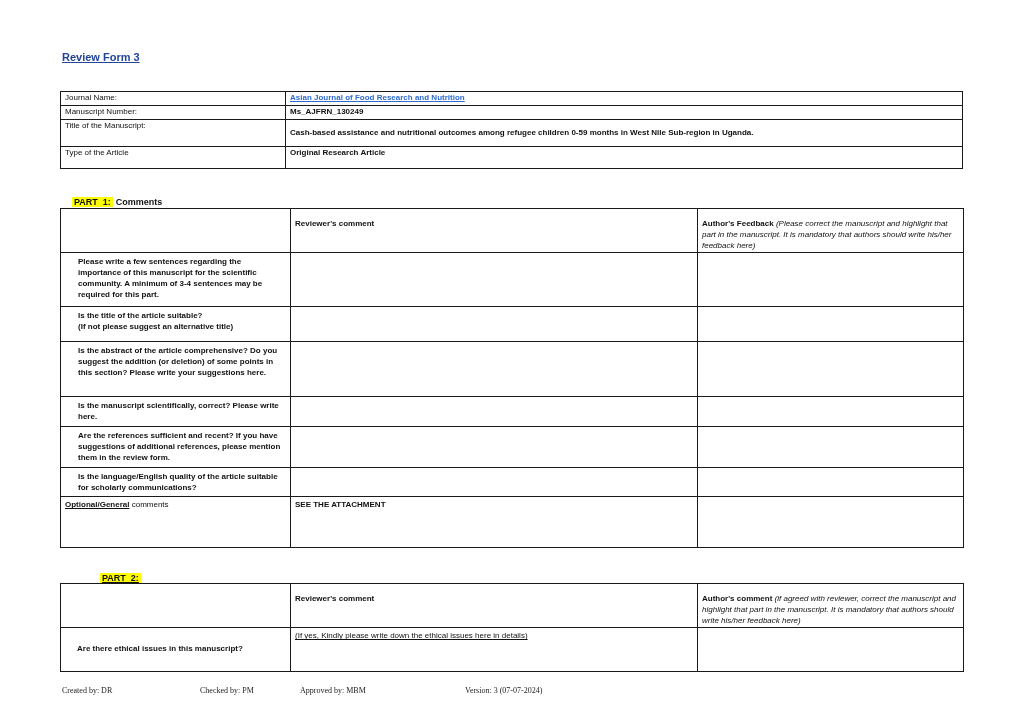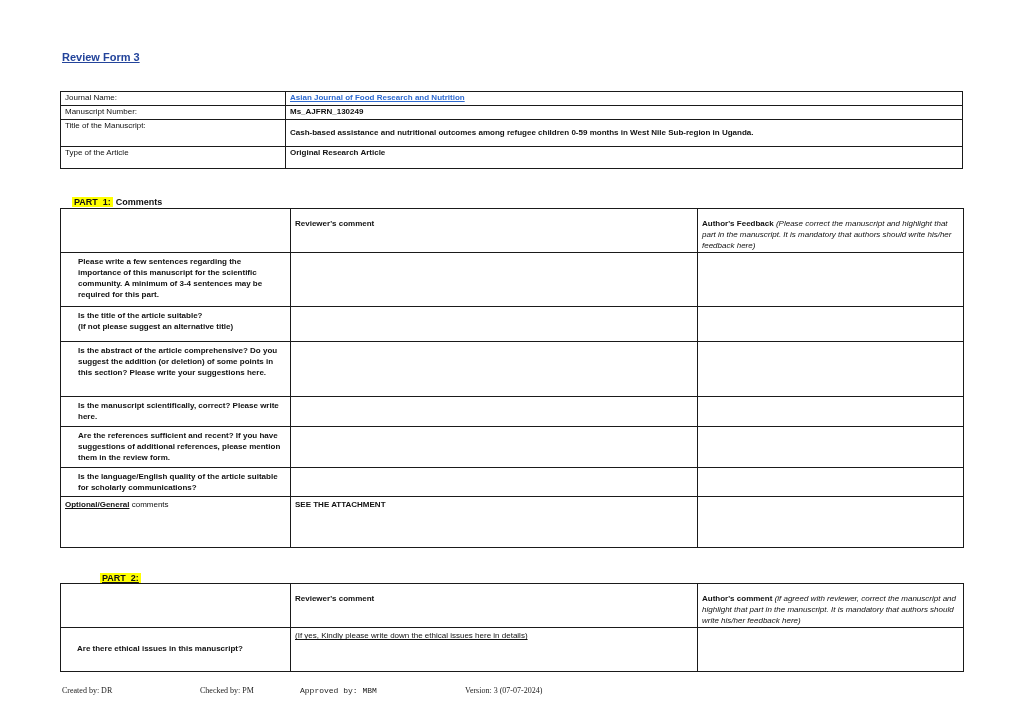--- a/index.html
+++ b/index.html
@@ -58,21 +58,21 @@
   .optional-emph{font-weight:bold;text-decoration:underline;}
   .attachment-note{font-weight:bold;padding-top:3px;}
   .ethics-hint{text-decoration:underline;padding-top:3px;margin-left:32px;}
 
   
   .footer-item{
     position:absolute;top:686px;
     font-family:"Liberation Serif",serif;
     font-size:8px;color:#222;
   }
-  .f1{left:62px;} .f2{left:176px;margin-left:24px;} .f3{left:300px;font-family:Liberation Mono, monospace;} .f4{left:465px;}
+  .f1{left:62px;} .f2{left:176px;margin-left:24px;} .f3{left:300px;} .f4{left:465px;}
 </style>
 </head>
 <body>
 
 <div class="page">
 
   <div class="doc-title">Review Form 3</div>
 
   <table class="info-table">
     <colgroup>

